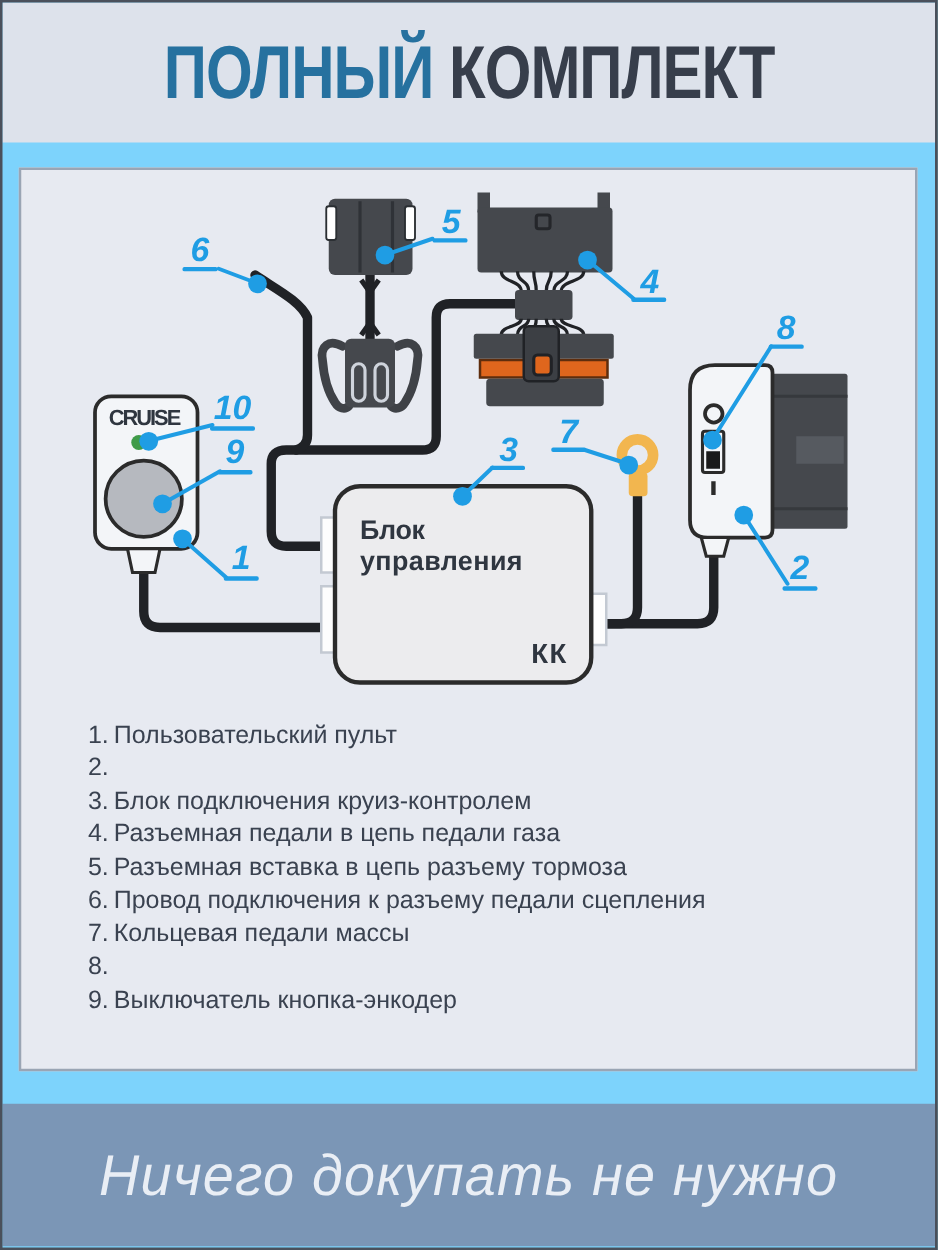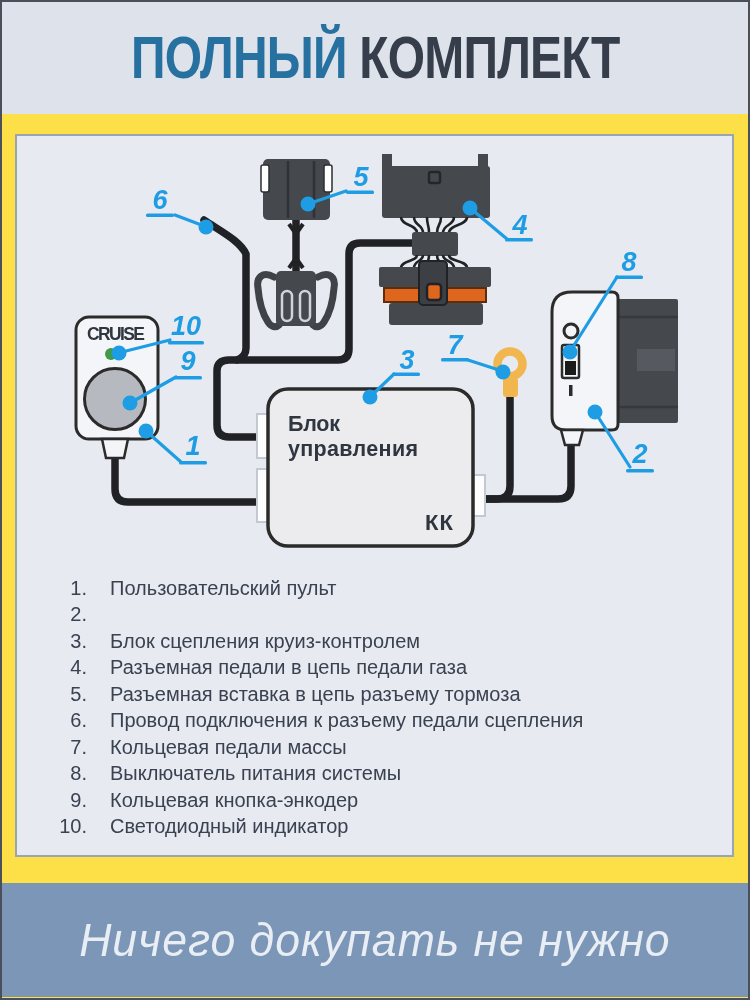--- a/index.html
+++ b/index.html
@@ -1,31 +1,31 @@
 <!DOCTYPE html>
 <html><head>
 <meta charset="utf-8">
 <style>
   html,body{margin:0;padding:0;background:#222;}
-  .page{position:relative;width:750px;height:1000px;background:#fde047;
+  .page{position:relative;width:750px;height:1000px;background:#7dd3fc;
         font-family:"Liberation Sans",sans-serif;overflow:hidden}
   .frame{position:absolute;inset:0;border:2px solid #4a505b;pointer-events:none;z-index:60}
   .header{position:absolute;left:2px;top:2px;right:2px;height:112px;background:#dde2eb;
           display:flex;align-items:center;justify-content:center}
   .title{font-size:60px;font-weight:bold;letter-spacing:-1px;transform:scaleX(0.8);
          white-space:nowrap;line-height:1}
   .t-blue{color:#26719f}
   .t-dark{color:#373e4b}
   .panel{position:absolute;left:15px;top:134px;width:719px;height:723px;background:#e7eaf1;
          border:2px solid #9aa5b4;box-sizing:border-box}
   .panel svg{position:absolute;left:0;top:0;display:block}
   .legend{position:absolute;left:36px;top:439px;color:#3a4250;font-size:20px}
   .legend-row{display:flex;height:26.5px;align-items:center}
   .legend-num{width:34px;text-align:right;flex:none}
-  .legend-label{margin-left:23px;white-space:nowrap}
+  .legend-label{margin-left:4px;white-space:nowrap}
   .footer{position:absolute;left:2px;right:2px;top:883px;height:114px;background:#7b96b6;
           display:flex;align-items:center;justify-content:center}
   .footer-text{font-style:italic;font-size:46px;color:#e9eef5;letter-spacing:1px;transform:scaleX(0.97)}
   
   .wire{stroke:#202226;stroke-width:7.5;fill:none;stroke-linecap:round;stroke-linejoin:round}
   .strand{stroke:#202226;stroke-width:2.6;fill:none}
   .comp{fill:#45484d}
   .body-light{fill:#f3f5f8;stroke:#2b2b2b;stroke-width:3}
   .tab-light{fill:#fdfdfd;stroke:#c3c9d2;stroke-width:2}
   .co-line{stroke:#1f9de4;stroke-width:3.2;fill:none;stroke-linecap:round}
@@ -203,49 +203,44 @@
     <div class="legend">
       <div class="legend-row">
         <span class="legend-num">1.</span>
         <span class="legend-label">Пользовательский пульт</span>
       </div>
       <div class="legend-row">
         <span class="legend-num">2.</span>
       </div>
       <div class="legend-row">
         <span class="legend-num">3.</span>
-        <span class="legend-label">Блок сцепления круиз-контролем</span>
+        <span class="legend-label">Блок подключения круиз-контролем</span>
       </div>
       <div class="legend-row">
         <span class="legend-num">4.</span>
         <span class="legend-label">Разъемная педали в цепь педали газа</span>
       </div>
       <div class="legend-row">
         <span class="legend-num">5.</span>
         <span class="legend-label">Разъемная вставка в цепь разъему тормоза</span>
       </div>
       <div class="legend-row">
         <span class="legend-num">6.</span>
         <span class="legend-label">Провод подключения к разъему педали сцепления</span>
       </div>
       <div class="legend-row">
         <span class="legend-num">7.</span>
         <span class="legend-label">Кольцевая педали массы</span>
       </div>
       <div class="legend-row">
         <span class="legend-num">8.</span>
-        <span class="legend-label">Выключатель питания системы</span>
       </div>
       <div class="legend-row">
         <span class="legend-num">9.</span>
-        <span class="legend-label">Кольцевая кнопка-энкодер</span>
-      </div>
-      <div class="legend-row">
-        <span class="legend-num">10.</span>
-        <span class="legend-label">Светодиодный индикатор</span>
+        <span class="legend-label">Выключатель кнопка-энкодер</span>
       </div>
     </div>
   </div>
 
   <div class="footer">
     <div class="footer-text">Ничего докупать не нужно</div>
   </div>
 
   <div class="frame"></div>
 </div>

